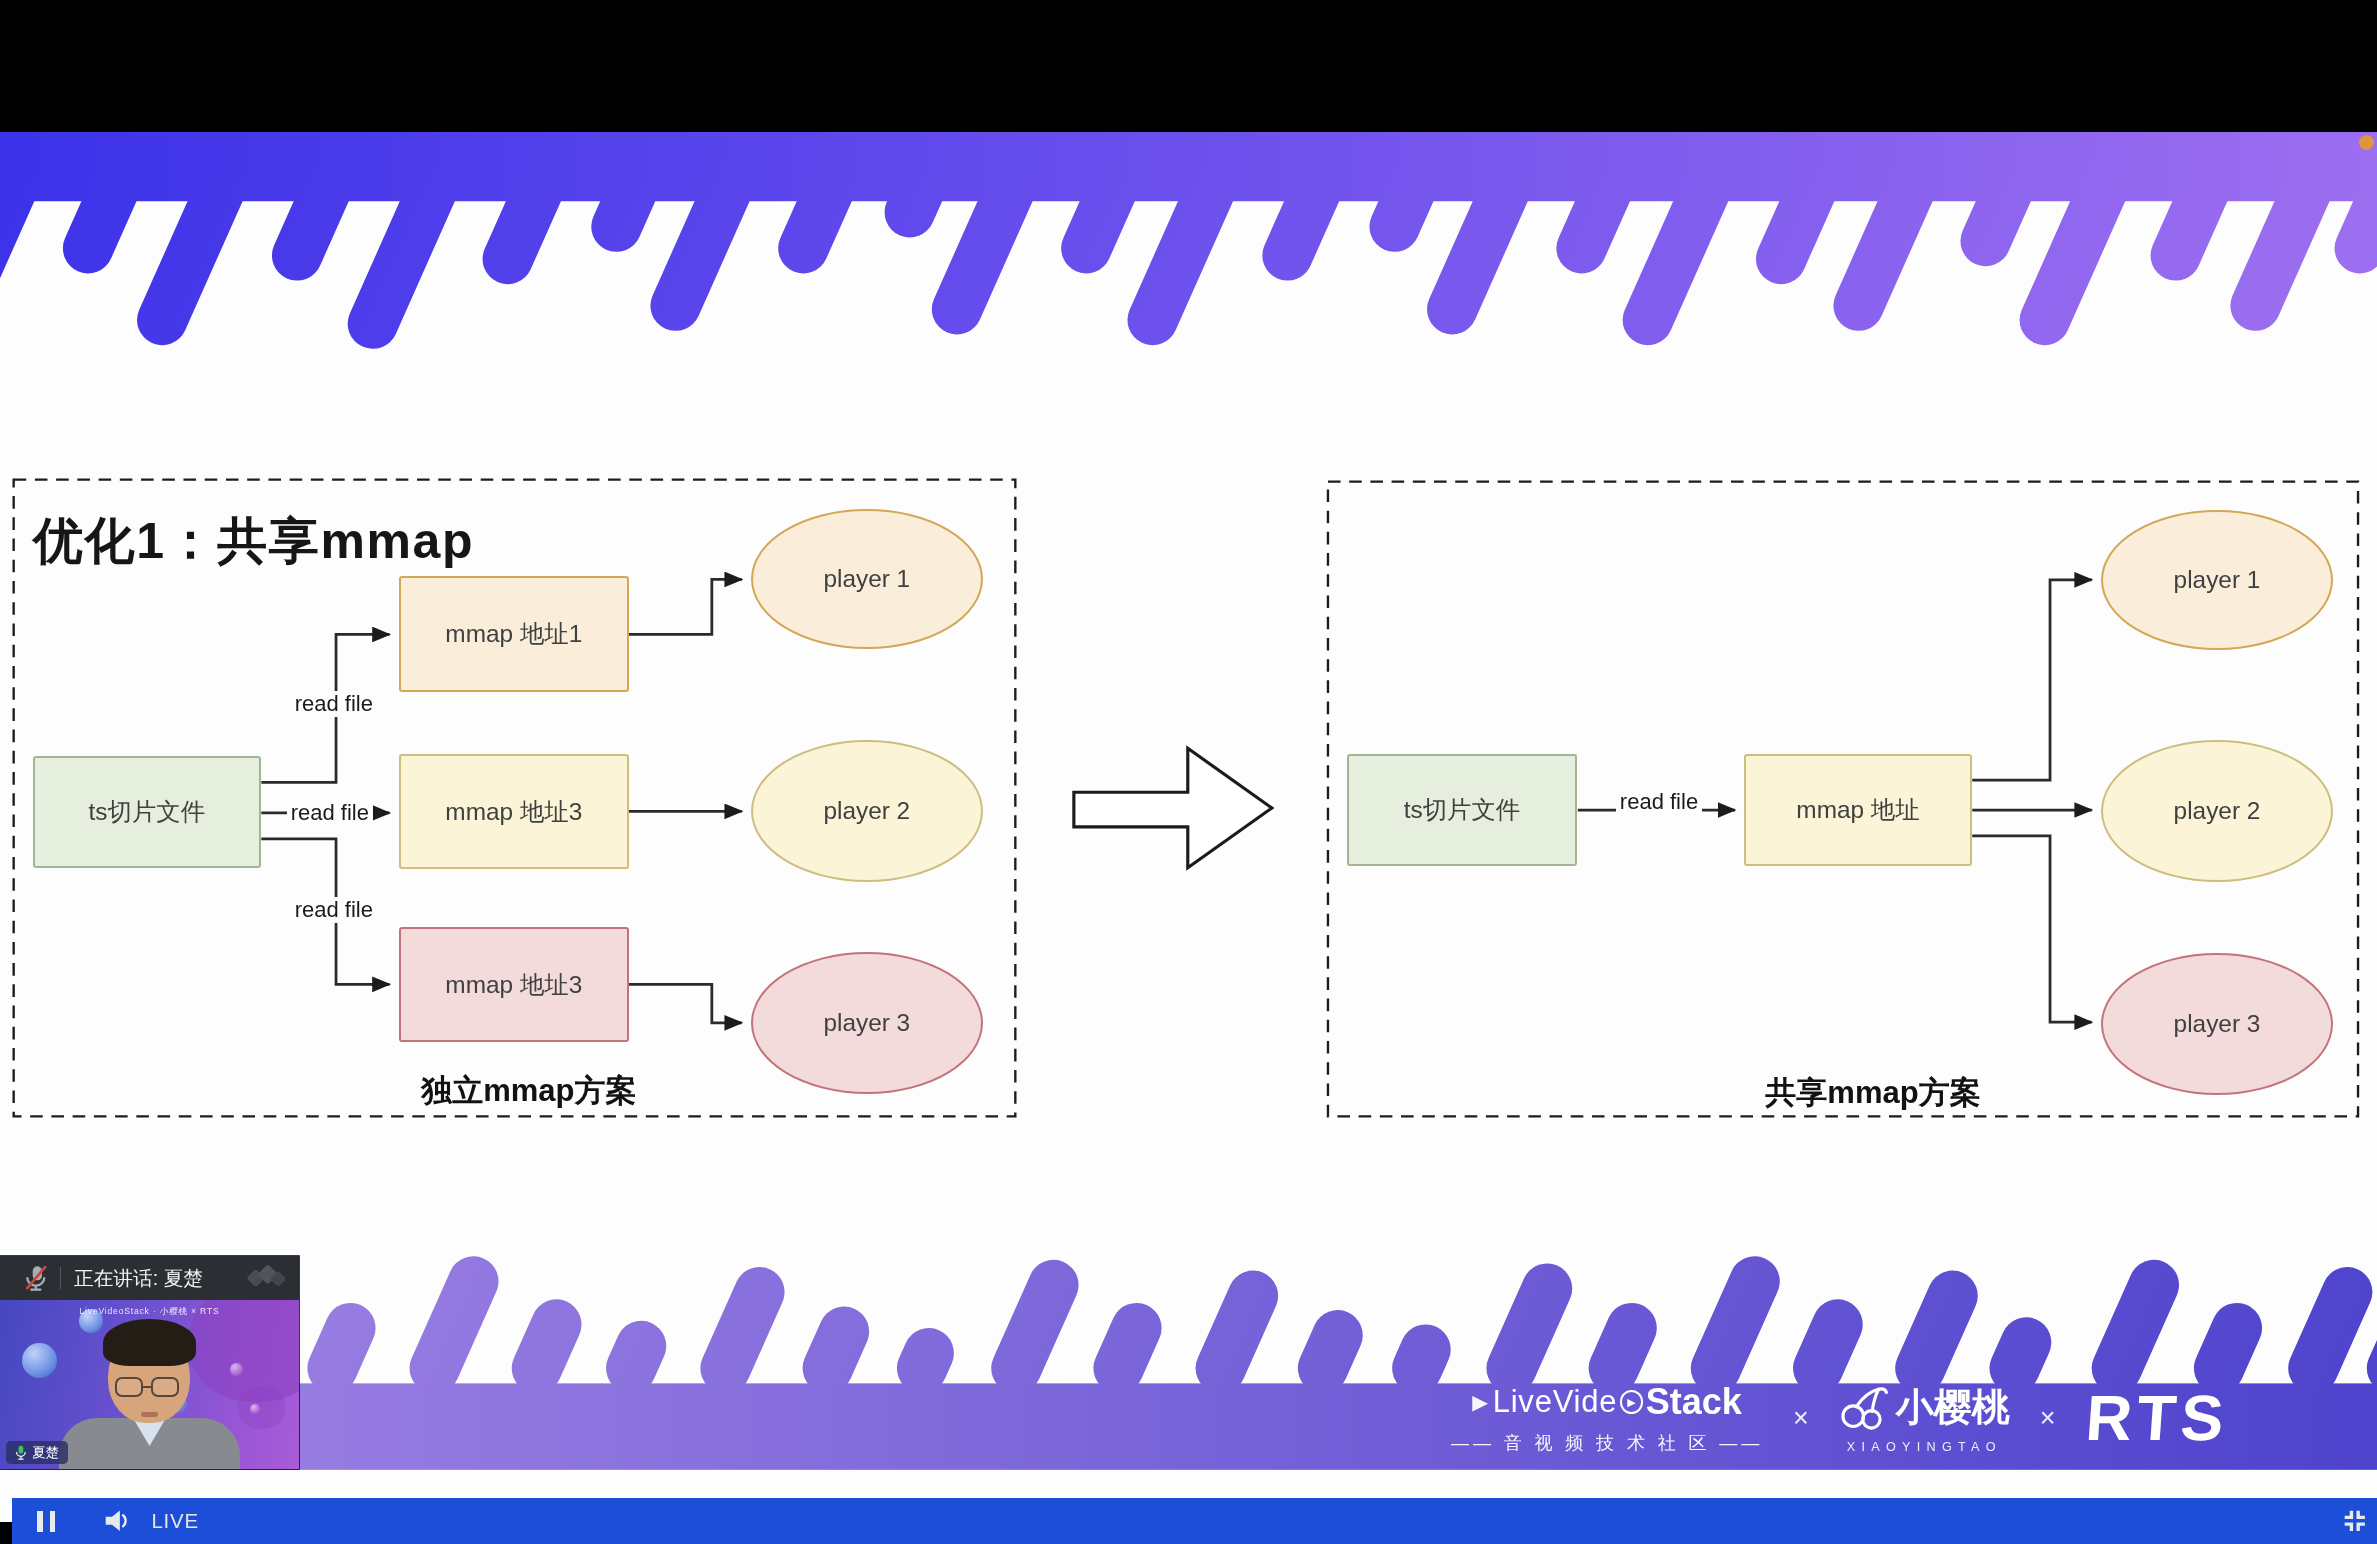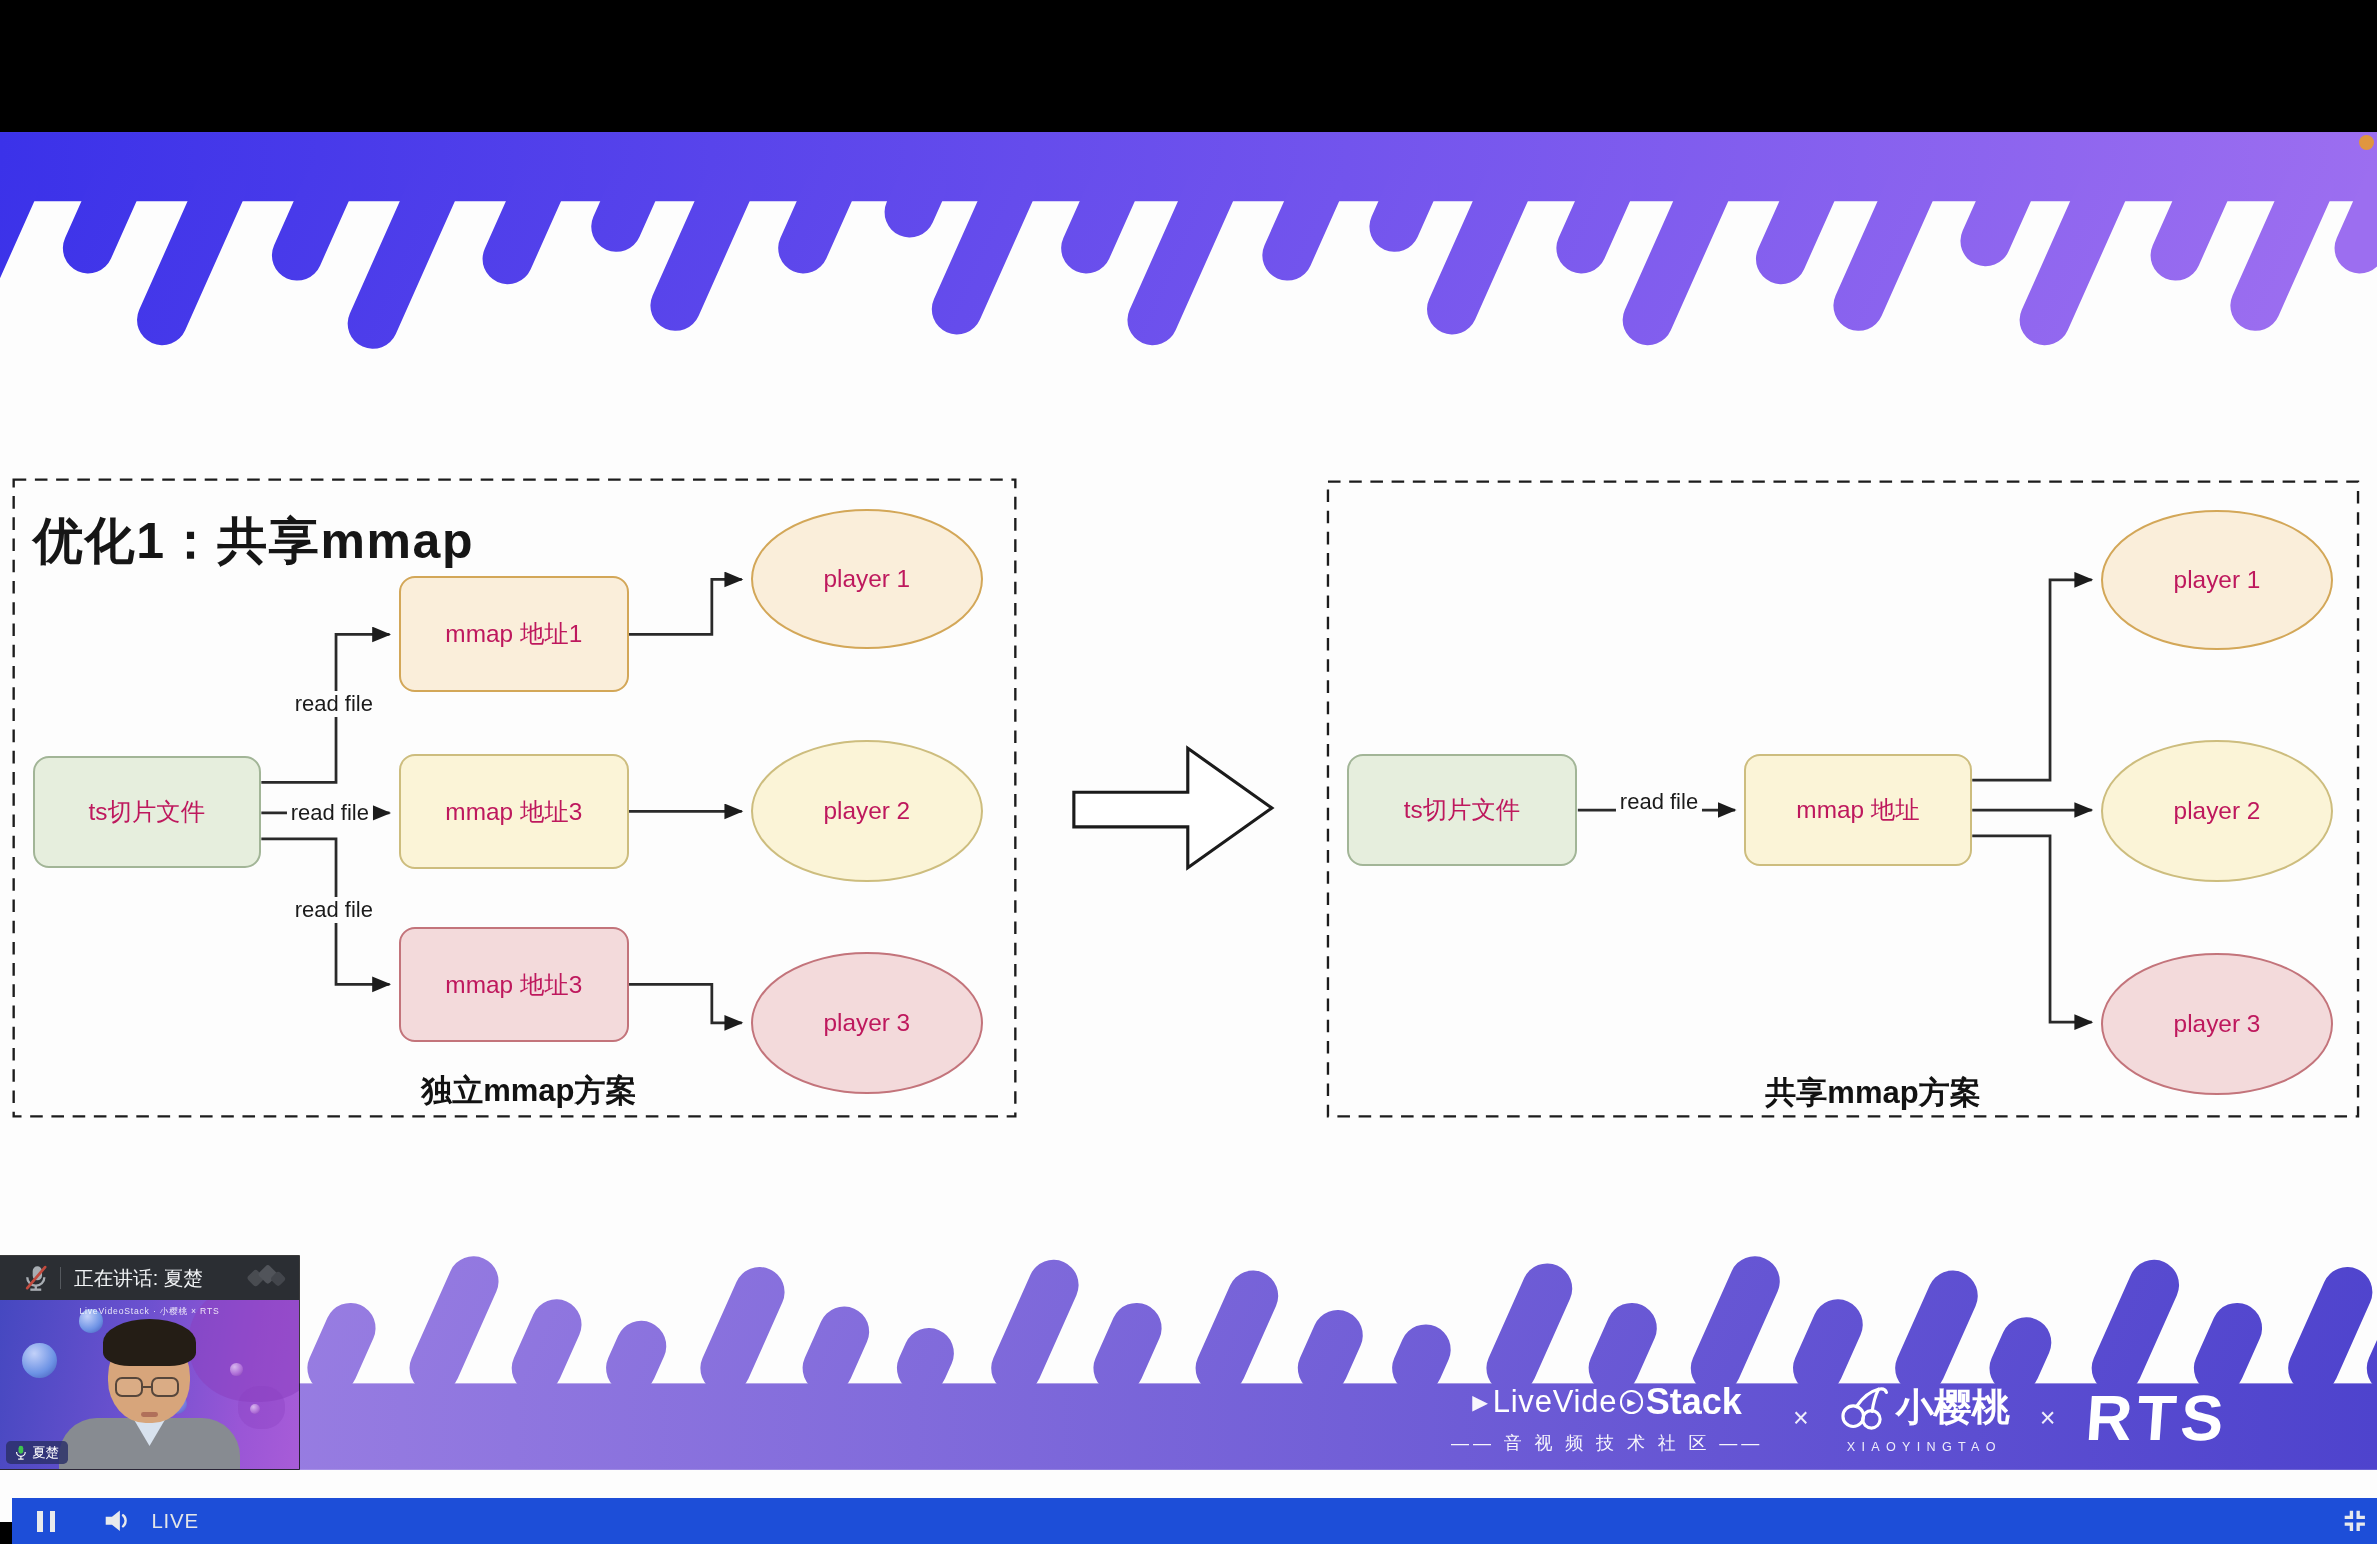--- a/index.html
+++ b/index.html
@@ -13,22 +13,22 @@
   .band.top{top:0;}
   .band.bottom{top:1094px;}
   .slide-title{position:absolute;left:33px;top:376px;font-size:50px;font-weight:700;color:#161616;letter-spacing:1.6px;}
   .record-dot{position:absolute;left:2359px;top:135px;width:15px;height:15px;border-radius:50%;background:#e0963f;}
 
   
   .diagram{position:absolute;}
   .diagram.left{left:11.8px;top:346px;width:1005px;height:640px;}
   .diagram.right{left:1326px;top:348px;width:1034px;height:638px;}
   .diagram svg.wires{position:absolute;left:0;top:0;}
-  .node{position:absolute;display:flex;align-items:center;justify-content:center;font-size:24.4px;color:#be185d;text-align:right;}
-  .rect-node{border-radius:16px;border:2px solid;}
+  .node{position:absolute;display:flex;align-items:center;justify-content:center;font-size:24.4px;color:#404040;text-align:right;}
+  .rect-node{border-radius:3px;border:2px solid;}
   .ellipse-node{border-radius:50%;border:2px solid;}
   .n-green{background:#e6eedd;border-color:#a2b597;}
   .n-peach{background:#faeeda;border-color:#d3a758;}
   .n-cream{background:#fbf4d7;border-color:#cdbd7e;}
   .n-pink{background:#f3dadb;border-color:#c3747b;}
   .edge-label{position:absolute;transform:translate(-50%,-50%);font-size:22px;color:#1b1b1b;background:#fdfdfd;padding:0 3.9px;white-space:nowrap;}
   .caption{position:absolute;transform:translateX(-50%);font-size:31px;font-weight:700;color:#121212;white-space:nowrap;}
   .big-arrow{position:absolute;left:1066px;top:605px;}
 
   

